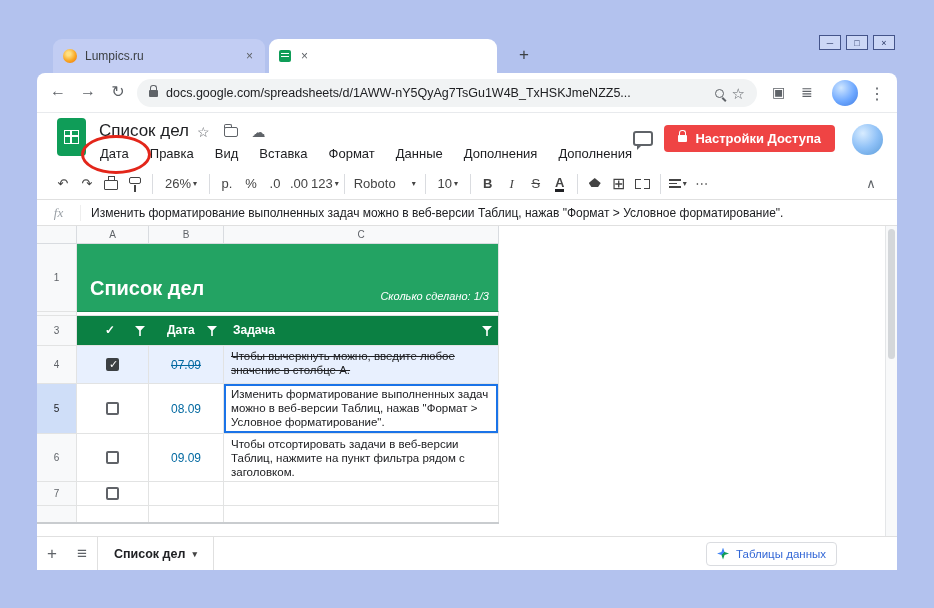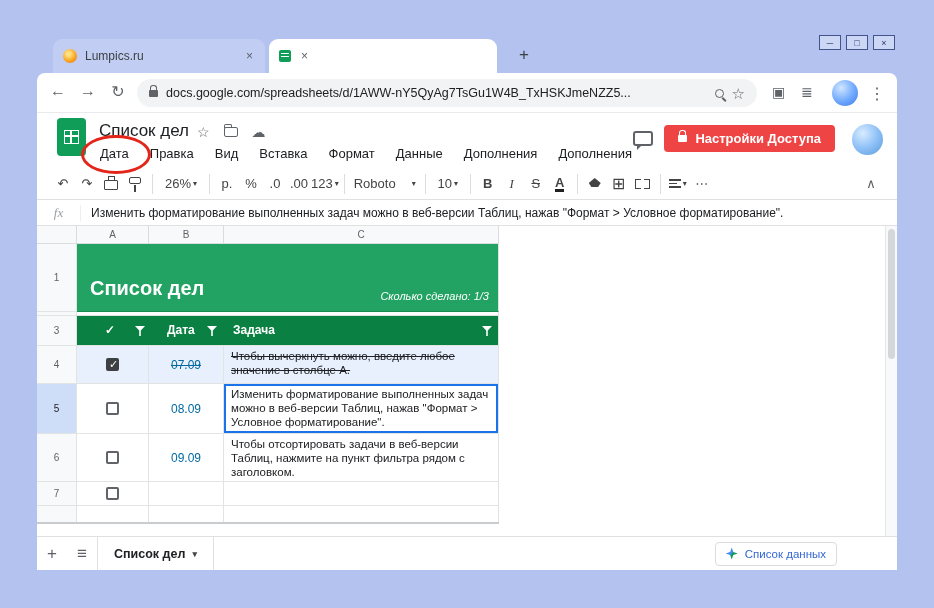--- a/index.html
+++ b/index.html
@@ -385,18 +385,18 @@
 
     <div class="footer">
       <span class="fbtn">+</span>
       <span class="fbtn">≡</span>
       <span class="sheettab">
         <span>Список дел</span>
         <span class="caret">▾</span>
       </span>
       <span class="explorebtn">
         <span class="i-explore"></span>
-        <span>Список данных</span>
+        <span>Таблицы данных</span>
       </span>
     </div>
 
   </div>
 </div>
 
 </body></html>

